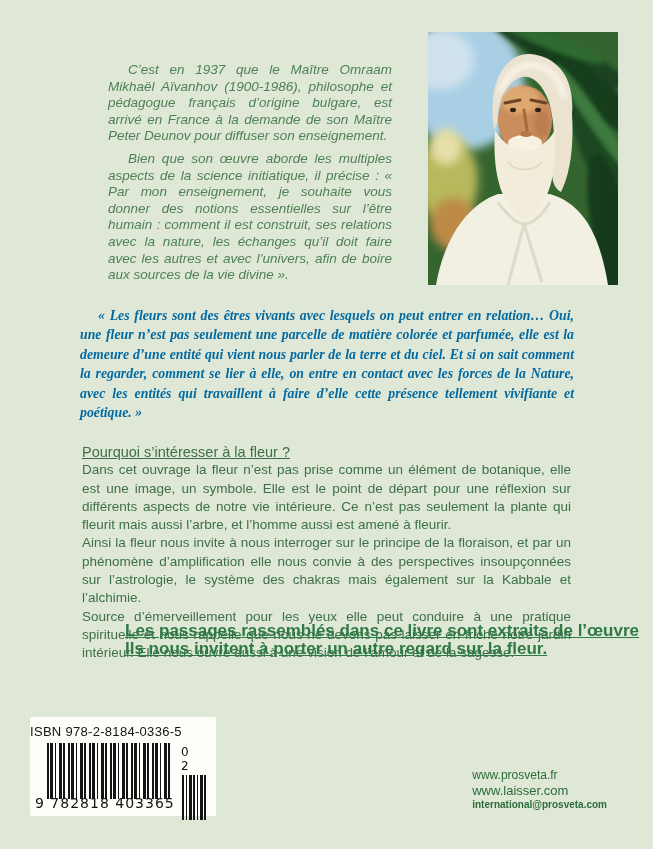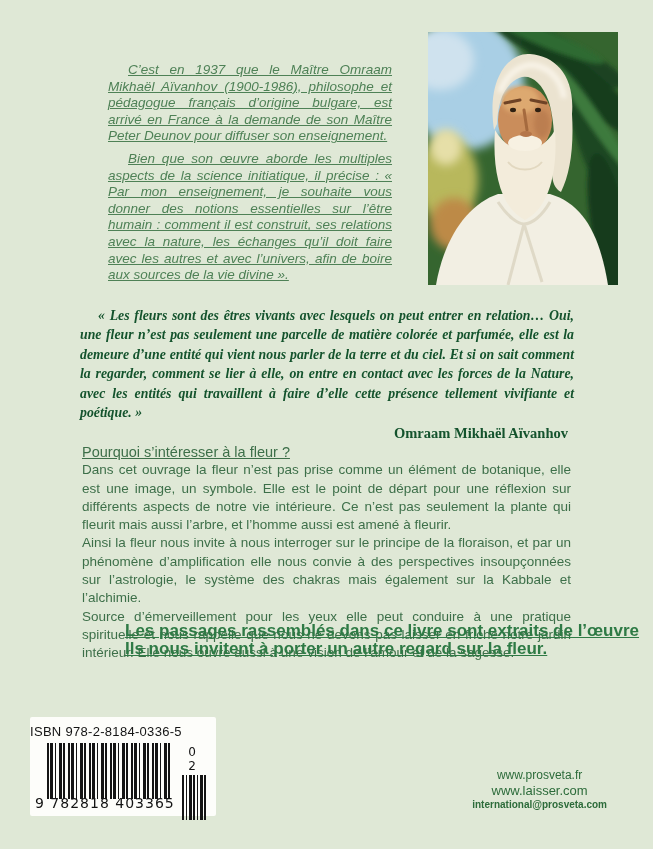--- a/index.html
+++ b/index.html
@@ -7,31 +7,31 @@
     position:relative; width:653px; height:849px; overflow:hidden;
     background:#dfe8d6;
     font-family:"Liberation Sans", sans-serif;
   }
   
   .intro{
     position:absolute; left:108px; top:62px; width:300px;
     color:#4e8156; font-style:italic; font-size:13.5px; line-height:16.6px;
     text-align:justify;
   }
-  .intro p{margin:0 16px 6px 0; text-indent:20px;text-decoration:underline;}
+  .intro p{margin:0 16px 6px 0; text-indent:20px;}
   
   .photo{
     position:absolute; left:428px; top:32px; width:190px; height:253px;
     margin:0; overflow:hidden;
   }
   .photo svg{display:block; width:100%; height:100%;}
   
   .quote-section{
     position:absolute; left:80px; top:306px; width:494px;
-    color:#14532d;
+    color:#0369a1;
   }
   .quote-text{
     margin:0; font-family:"Liberation Serif", serif;
     font-weight:bold; font-style:italic;
     font-size:13.8px; line-height:19.4px; text-align:justify; text-indent:18px;
   }
   .quote-attrib{
     margin:3px 6px 0 0; text-align:right;
     font-family:"Liberation Serif", serif; font-weight:bold; font-size:14.5px;
   }
@@ -70,34 +70,34 @@
   }
   .ean-digits{
     position:absolute; left:5px; top:78px; width:150px;
     font-family:"DejaVu Sans", sans-serif; font-size:14px; letter-spacing:1px;
     white-space:nowrap;
   }
   .addon{
     position:absolute; left:151px; top:28px; width:26px; height:62px;
   }
   .addon-digits{
-    text-align:center; font-family:"DejaVu Sans", sans-serif;
+    font-family:"DejaVu Sans", sans-serif;
     font-size:12px; letter-spacing:4px; margin-bottom:2px;
   }
   .addon-bars{
     width:24px; height:45px; margin:0 auto;
     background:
       repeating-linear-gradient(90deg,
         #141414 0 2px, transparent 2px 4px,
         #141414 4px 5px, transparent 5px 7px,
         #141414 7px 10px, transparent 10px 11px);
   }
   
   .contact{
-    position:absolute; right:46px; top:768px; text-align:center;
+    position:absolute; right:46px; top:768px; text-align:left;
     color:#2c6b3a;
   }
   .contact .line-fr{font-size:12px; line-height:15px;}
   .contact .line-com{font-size:13px; line-height:15px;}
   .contact .line-mail{font-size:10px; line-height:13px; font-weight:bold;}
 </style>
 </head>
 <body>
 
 <div class="page">
@@ -156,21 +156,20 @@
       <path d="M77,71 L92,68 M103,68 L118,71" stroke="#6e4326" stroke-width="3" stroke-linecap="round"></path>
       <ellipse cx="85" cy="78" rx="3" ry="2.2" fill="#2f2012"></ellipse>
       <ellipse cx="110" cy="78" rx="3" ry="2.2" fill="#2f2012"></ellipse>
       <path d="M96,78 L99,98" stroke="#a56a3e" stroke-width="3" stroke-linecap="round"></path>
       <ellipse cx="98" cy="102" rx="6" ry="3" fill="#b5764a"></ellipse>
     </svg>
   </figure>
 
   <section class="quote-section">
     <p class="quote-text">« Les fleurs sont des êtres vivants avec lesquels on peut entrer en relation… Oui, une fleur n’est pas seulement une parcelle de matière colorée et parfumée, elle est la demeure d’une entité qui vient nous parler de la terre et du ciel. Et si on sait comment la regarder, comment se lier à elle, on entre en contact avec les forces de la Nature, avec les entités qui travaillent à faire d’elle cette présence tellement vivifiante et poétique. »</p>
-    <p class="quote-attrib">Omraam Mikhaël Aïvanhov</p>
   </section>
 
   <section class="desc">
     <p class="desc-heading">Pourquoi s’intéresser à la fleur ?</p>
     <p>Dans cet ouvrage la fleur n’est pas prise comme un élément de botanique, elle est une image, un symbole. Elle est le point de départ pour une réflexion sur différents aspects de notre vie intérieure. Ce n’est pas seulement la plante qui fleurit mais aussi l’arbre, et l’homme aussi est amené à fleurir.</p>
     <p>Ainsi la fleur nous invite à nous interroger sur le principe de la floraison, et par un phénomène d’amplification elle nous convie à des perspectives insoupçonnées sur l’astrologie, le système des chakras mais également sur la Kabbale et l’alchimie.</p>
     <p>Source d’émerveillement pour les yeux  elle peut conduire à une pratique spirituelle et nous rappelle que nous ne devons pas laisser en friche notre jardin intérieur. Elle nous ouvre aussi à une vision de l’amour et de la sagesse.</p>
   </section>
 
   <section class="highlight">

